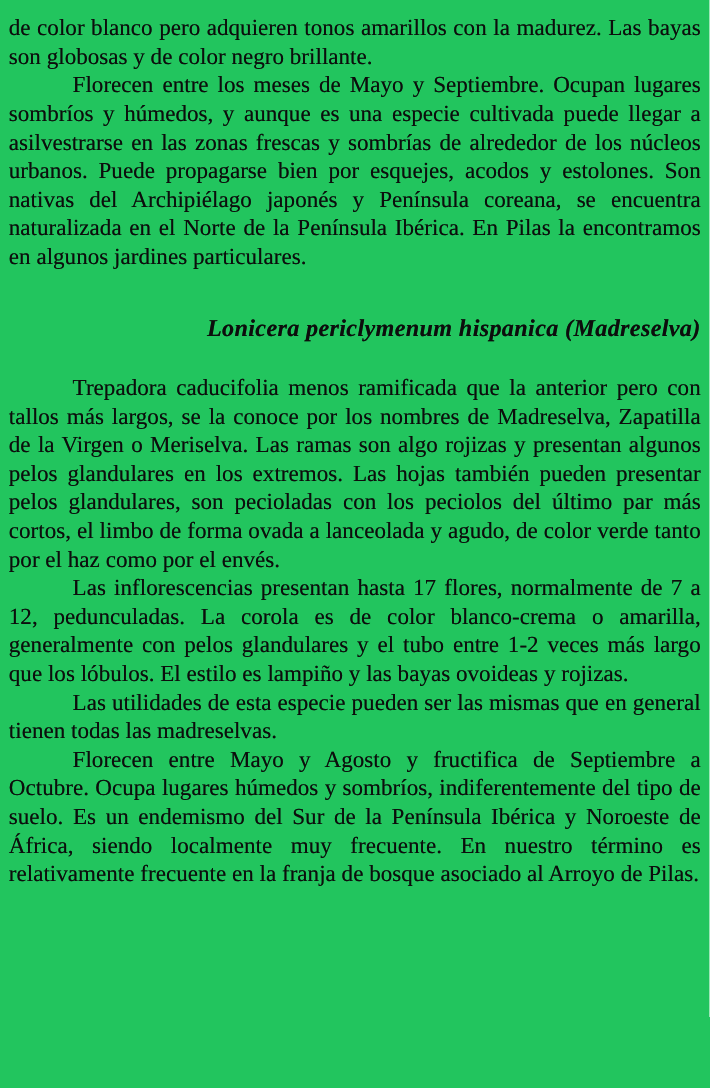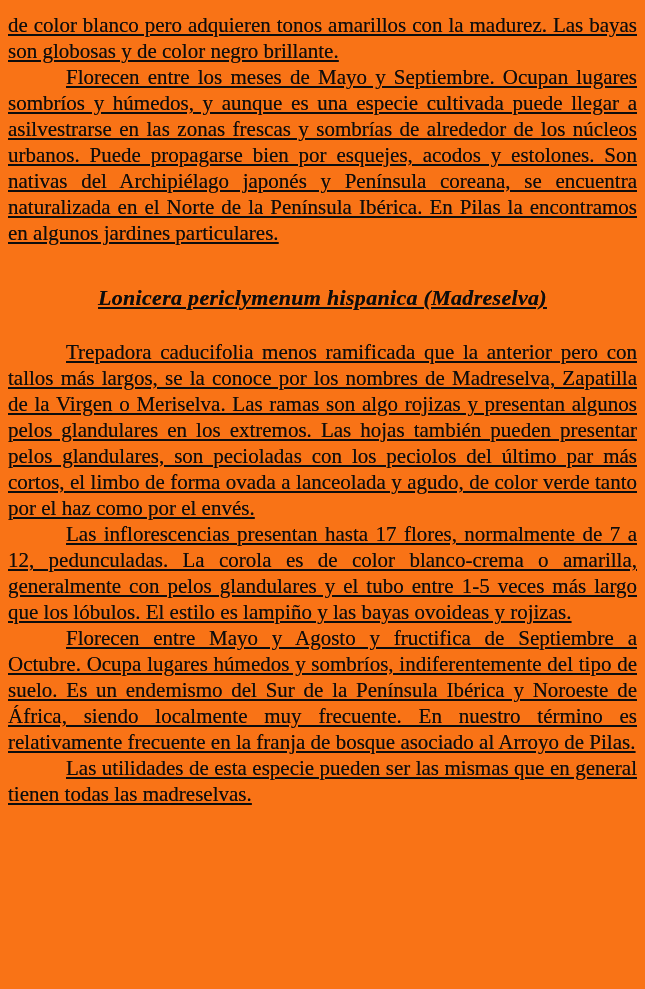--- a/index.html
+++ b/index.html
@@ -6,44 +6,43 @@
     margin: 0;
     padding: 0;
     background: #ffffff;
   }
   .page {
     position: relative;
     width: 645px;
     height: 989px;
     box-sizing: border-box;
     padding: 12px 8px 0 8px;
-    background: #f97316;
+    background: #22c55e;
     color: #0d0d0d;
     font-family: "Liberation Serif", "DejaVu Serif", serif;
     overflow: hidden;
-    text-decoration: underline;
   }
   .para {
     margin: 0;
     font-size: 21px;
     line-height: 26px;
     text-align: justify;
     hyphens: none;
     text-shadow: 0 0 0.4px rgba(0,0,0,0.55);
   }
   .para.indent {
     text-indent: 58px;
   }
   .heading {
     margin: 39px 0 28px 0;
     font-size: 22px;
     line-height: 26px;
     font-weight: bold;
     font-style: italic;
-    text-align: center;
+    text-align: right;
     letter-spacing: 0.3px;
     text-shadow: 0 0 0.5px rgba(0,0,0,0.6);
   }
   .synonyms {
     text-indent: 46px;
     text-align: justify;
     text-align-last: justify;
   }
   .underlined {
     text-decoration: underline;
@@ -55,16 +54,16 @@
 <body>
 
 <div class="page">
   <p class="para">de color blanco pero adquieren tonos amarillos con la madurez. Las bayas son globosas y de color negro brillante.</p>
   <p class="para indent">Florecen entre los meses de Mayo y Septiembre. Ocupan lugares sombríos y húmedos, y aunque es una especie cultivada puede llegar a asilvestrarse en las zonas frescas y sombrías de alrededor de los núcleos urbanos. Puede propagarse bien por esquejes, acodos y estolones. Son nativas del Archipiélago japonés y Península coreana, se encuentra naturalizada en el Norte de la Península Ibérica. En Pilas la encontramos en algunos jardines particulares.</p>
 
   <h2 class="heading">Lonicera periclymenum hispanica (Madreselva)</h2>
 
 
   <p class="para indent">Trepadora caducifolia menos ramificada que la anterior pero con tallos más largos, se la conoce por los nombres de Madreselva, Zapatilla de la Virgen o Meriselva. Las ramas son algo rojizas y presentan algunos pelos glandulares en los extremos. Las hojas también pueden presentar pelos glandulares, son pecioladas con los peciolos del último par más cortos, el limbo de forma ovada a lanceolada y agudo, de color verde tanto por el haz como por el envés.</p>
-  <p class="para indent">Las inflorescencias presentan hasta 17 flores, normalmente de 7 a 12, pedunculadas. La corola es de color blanco-crema o amarilla, generalmente con pelos glandulares y el tubo entre 1-5 veces más largo que los lóbulos. El estilo es lampiño y las bayas ovoideas y rojizas.</p>
+  <p class="para indent">Las inflorescencias presentan hasta 17 flores, normalmente de 7 a 12, pedunculadas. La corola es de color blanco-crema o amarilla, generalmente con pelos glandulares y el tubo entre 1-2 veces más largo que los lóbulos. El estilo es lampiño y las bayas ovoideas y rojizas.</p>
+  <p class="para indent">Las utilidades de esta especie pueden ser las mismas que en general tienen todas las madreselvas.</p>
   <p class="para indent">Florecen entre Mayo y Agosto y fructifica de Septiembre a Octubre. Ocupa lugares húmedos y sombríos, indiferentemente del tipo de suelo. Es un endemismo del Sur de la Península Ibérica y Noroeste de África, siendo localmente muy frecuente. En nuestro término es relativamente frecuente en la franja de bosque asociado al Arroyo de Pilas.</p>
-  <p class="para indent">Las utilidades de esta especie pueden ser las mismas que en general tienen todas las madreselvas.</p>
 </div>
 
 </body></html>

